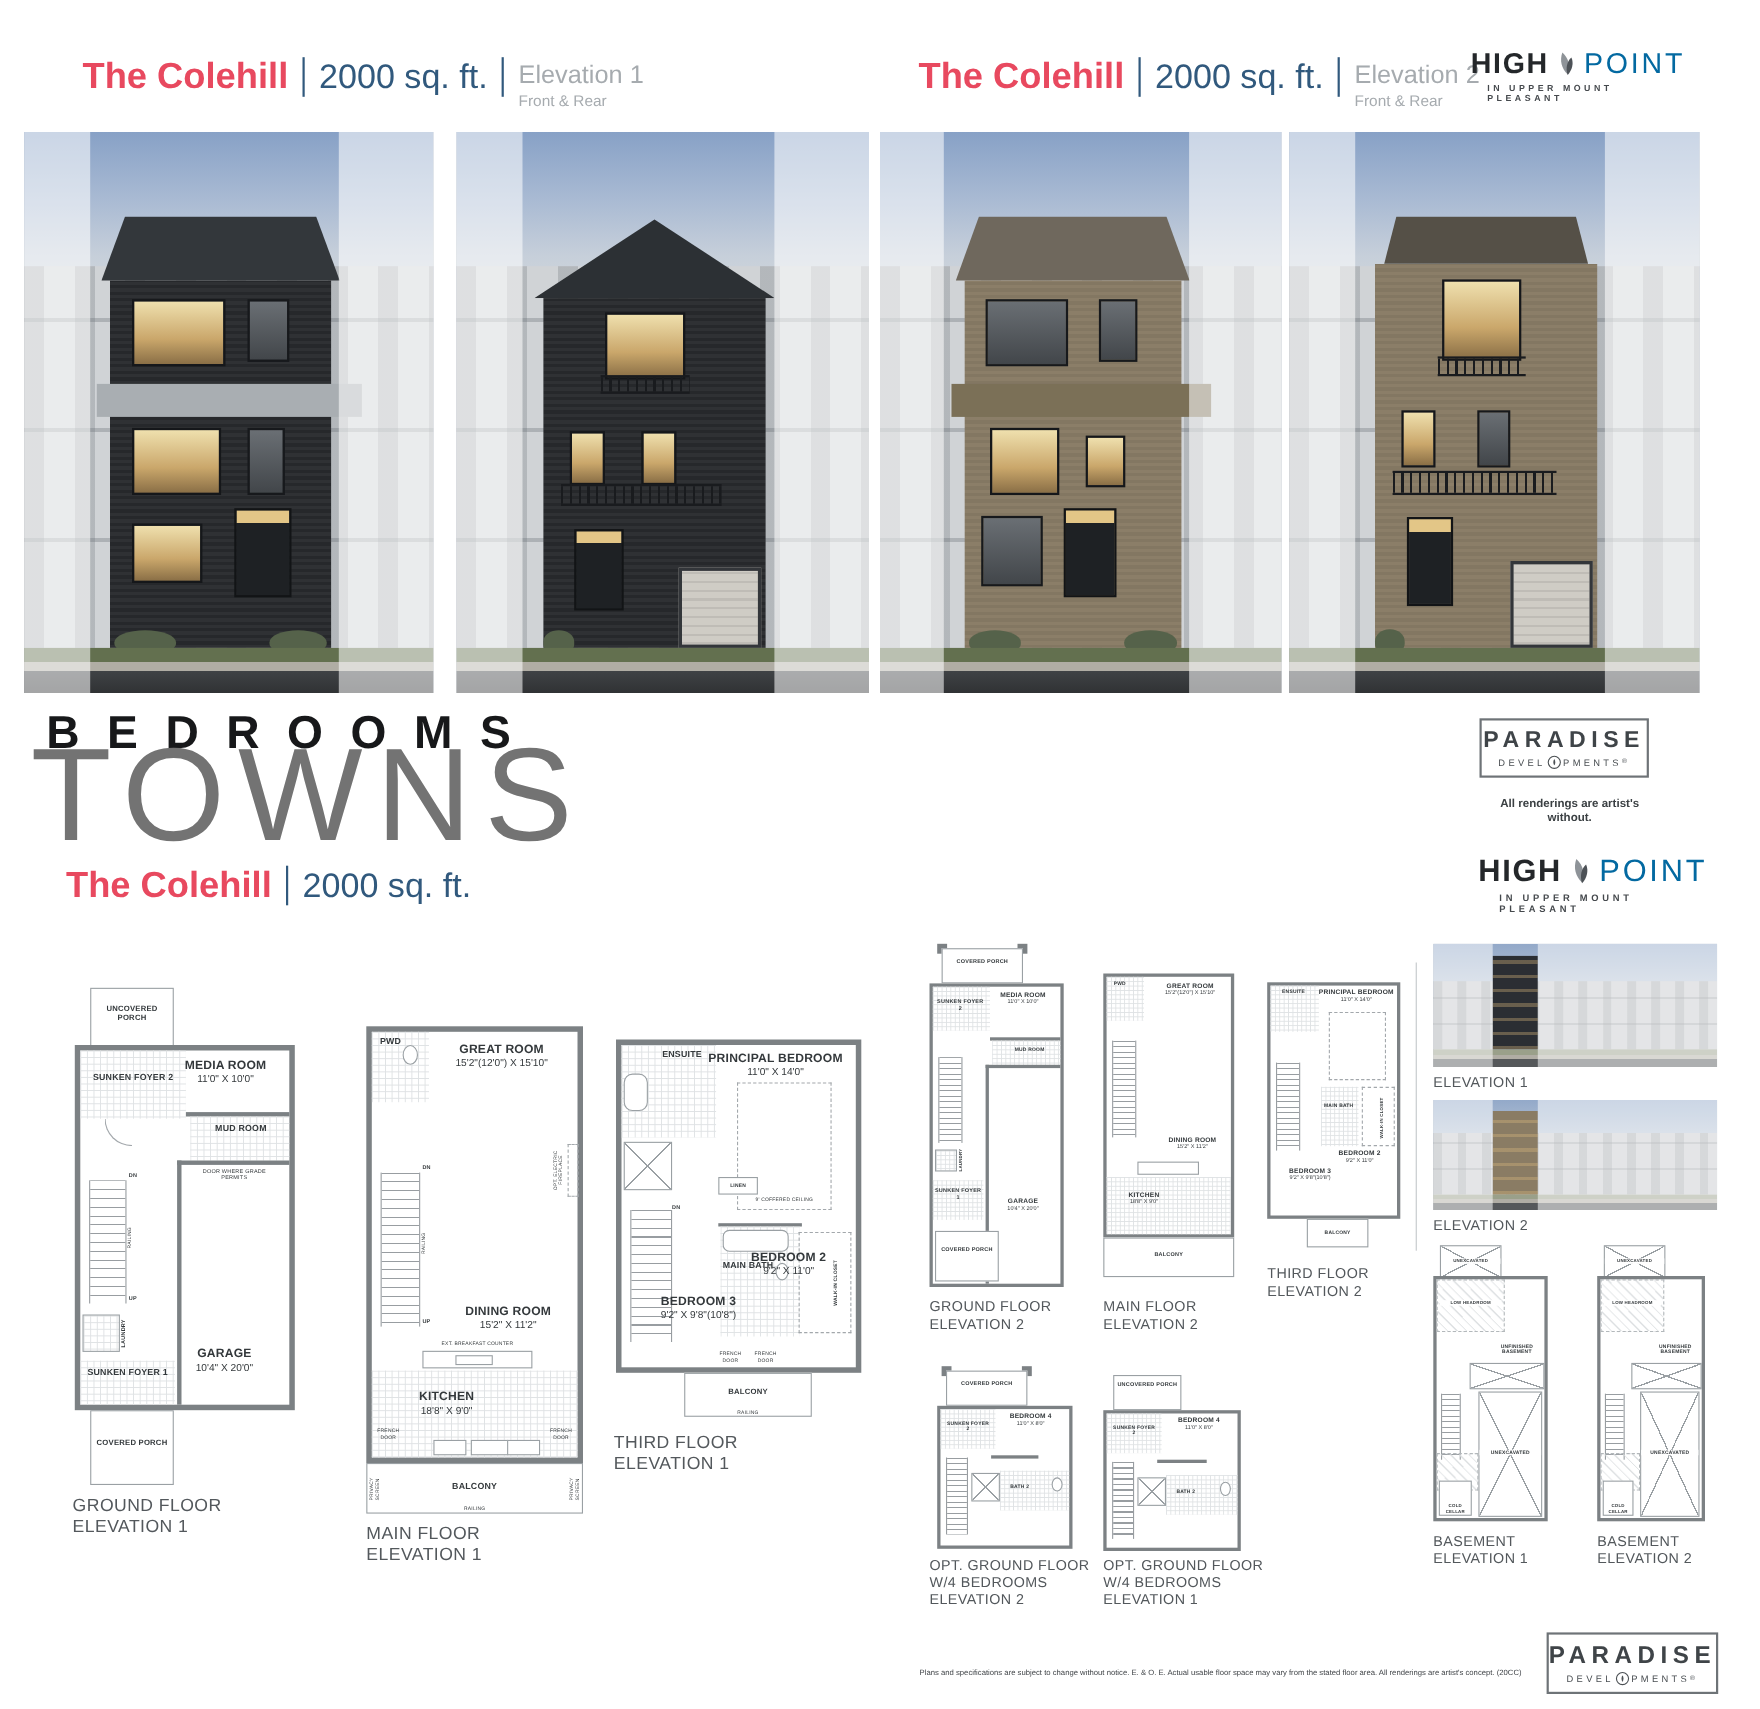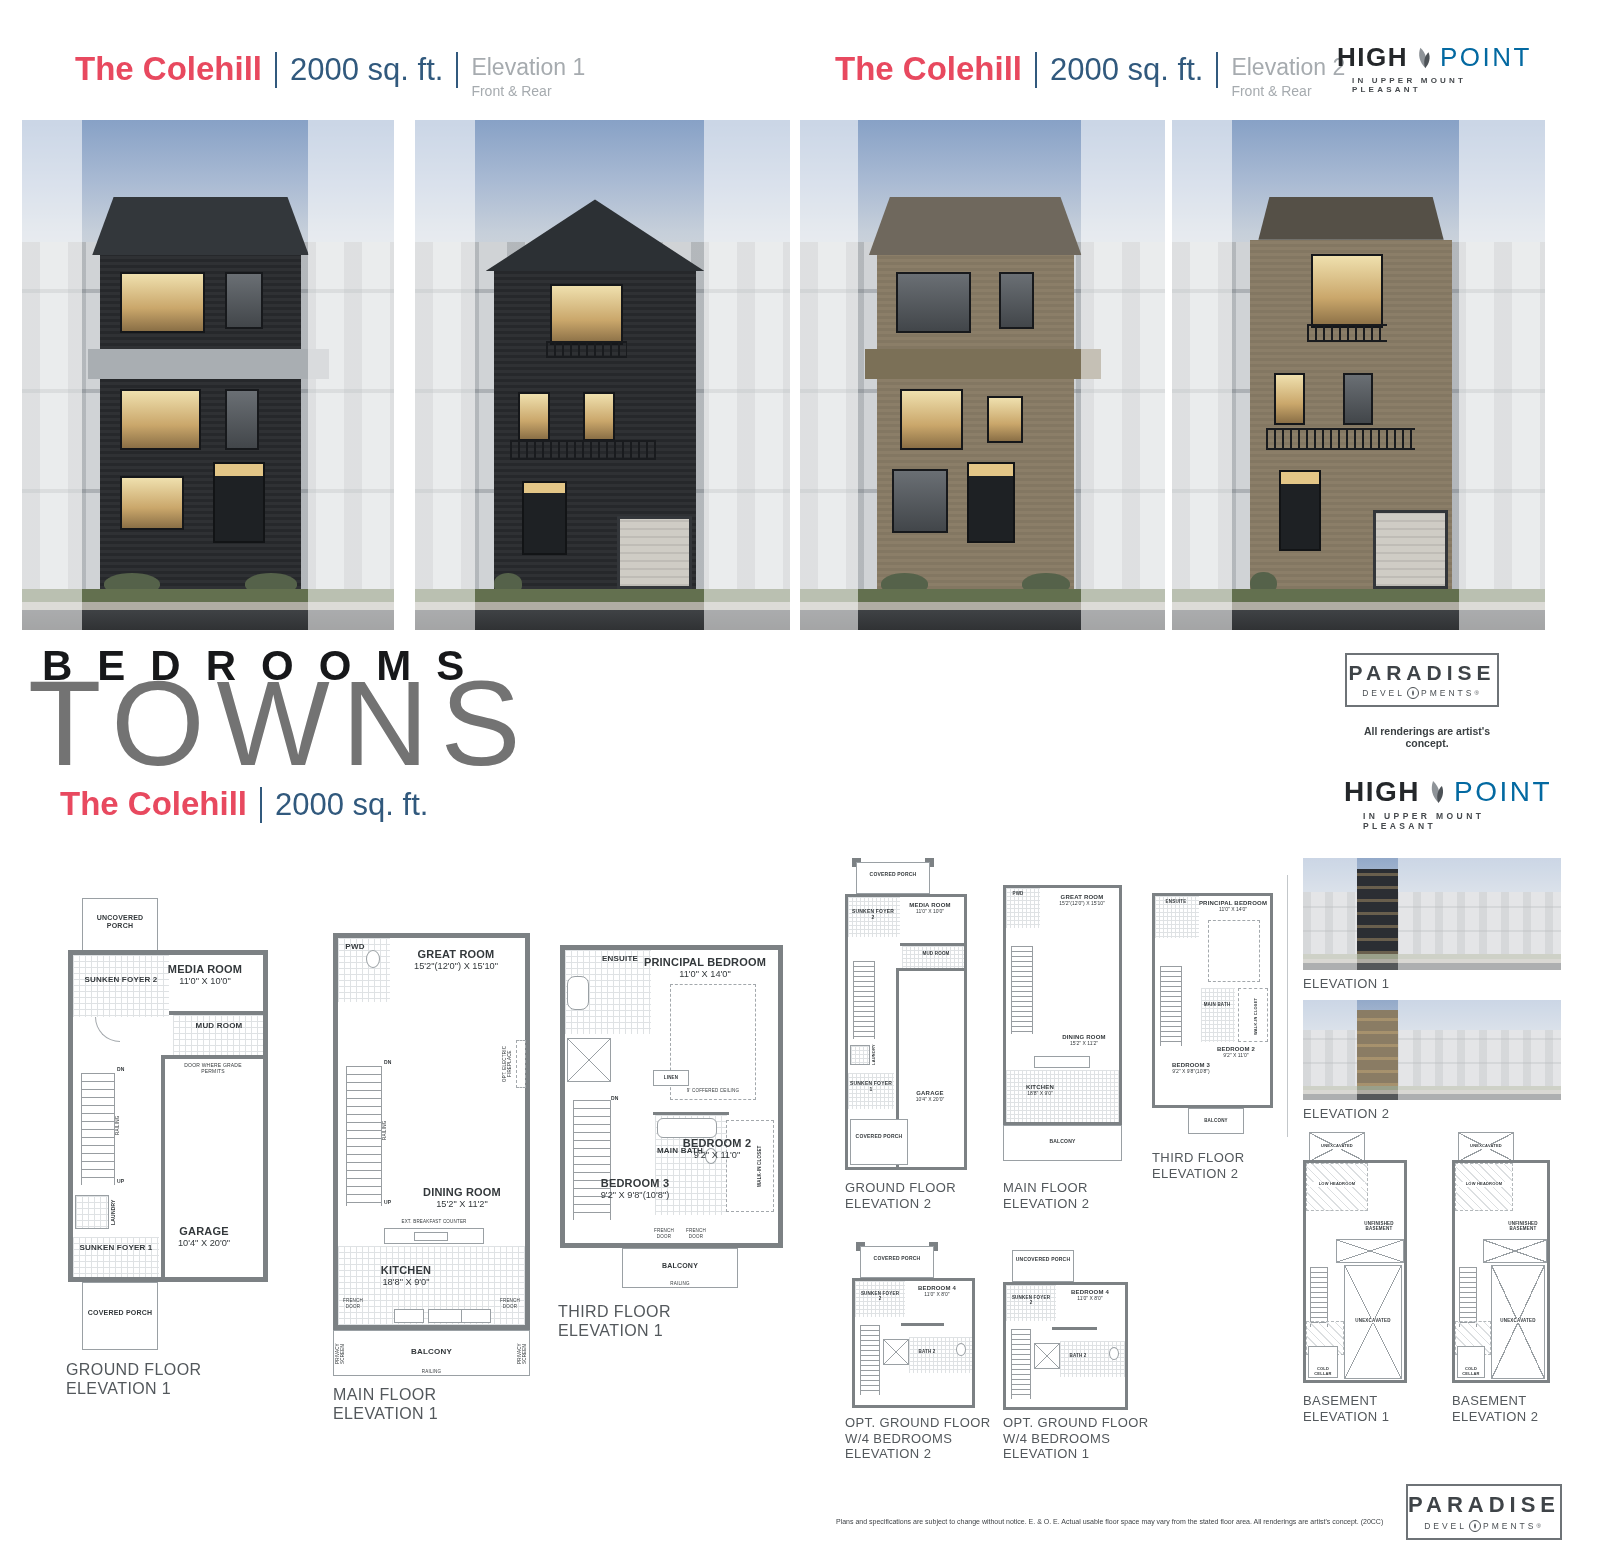--- a/index.html
+++ b/index.html
@@ -252,21 +252,21 @@
       <span>DEVEL</span>
       <span class="leafcirc" style="width:10px;height:10px;">
         <svg width="6" height="6" viewBox="0 0 10 10">
             <path d="M5 0 C3 3 3 7 5 10 C7 7 7 3 5 0Z" fill="#4a4f53"></path>
           </svg>
       </span>
       <span>PMENTS</span>
       <span style="font-size:6px;vertical-align:top;">®</span>
     </span>
   </div>
-  <div class="abs" style="left:1352px;top:725px;width:150px;text-align:center;font-size:10.5px;font-weight:700;color:#3b4043;">All renderings are artist's concept.</div>
+  <div class="abs" style="left:1352px;top:725px;width:150px;text-align:center;font-size:10.5px;font-weight:700;color:#3b4043;">All renderings are artist's without.</div>
 
   <div class="sub" style="left:60px;top:785px;">
     <span class="model">The Colehill</span>
     <span class="pipe"></span>
     <span class="size">2000 sq. ft.</span>
   </div>
 
   <div class="hp" style="left:1363px;top:776px;width:170px;">
     <span class="row" style="font-size:28px;">
       <span class="bold">HIGH</span>

